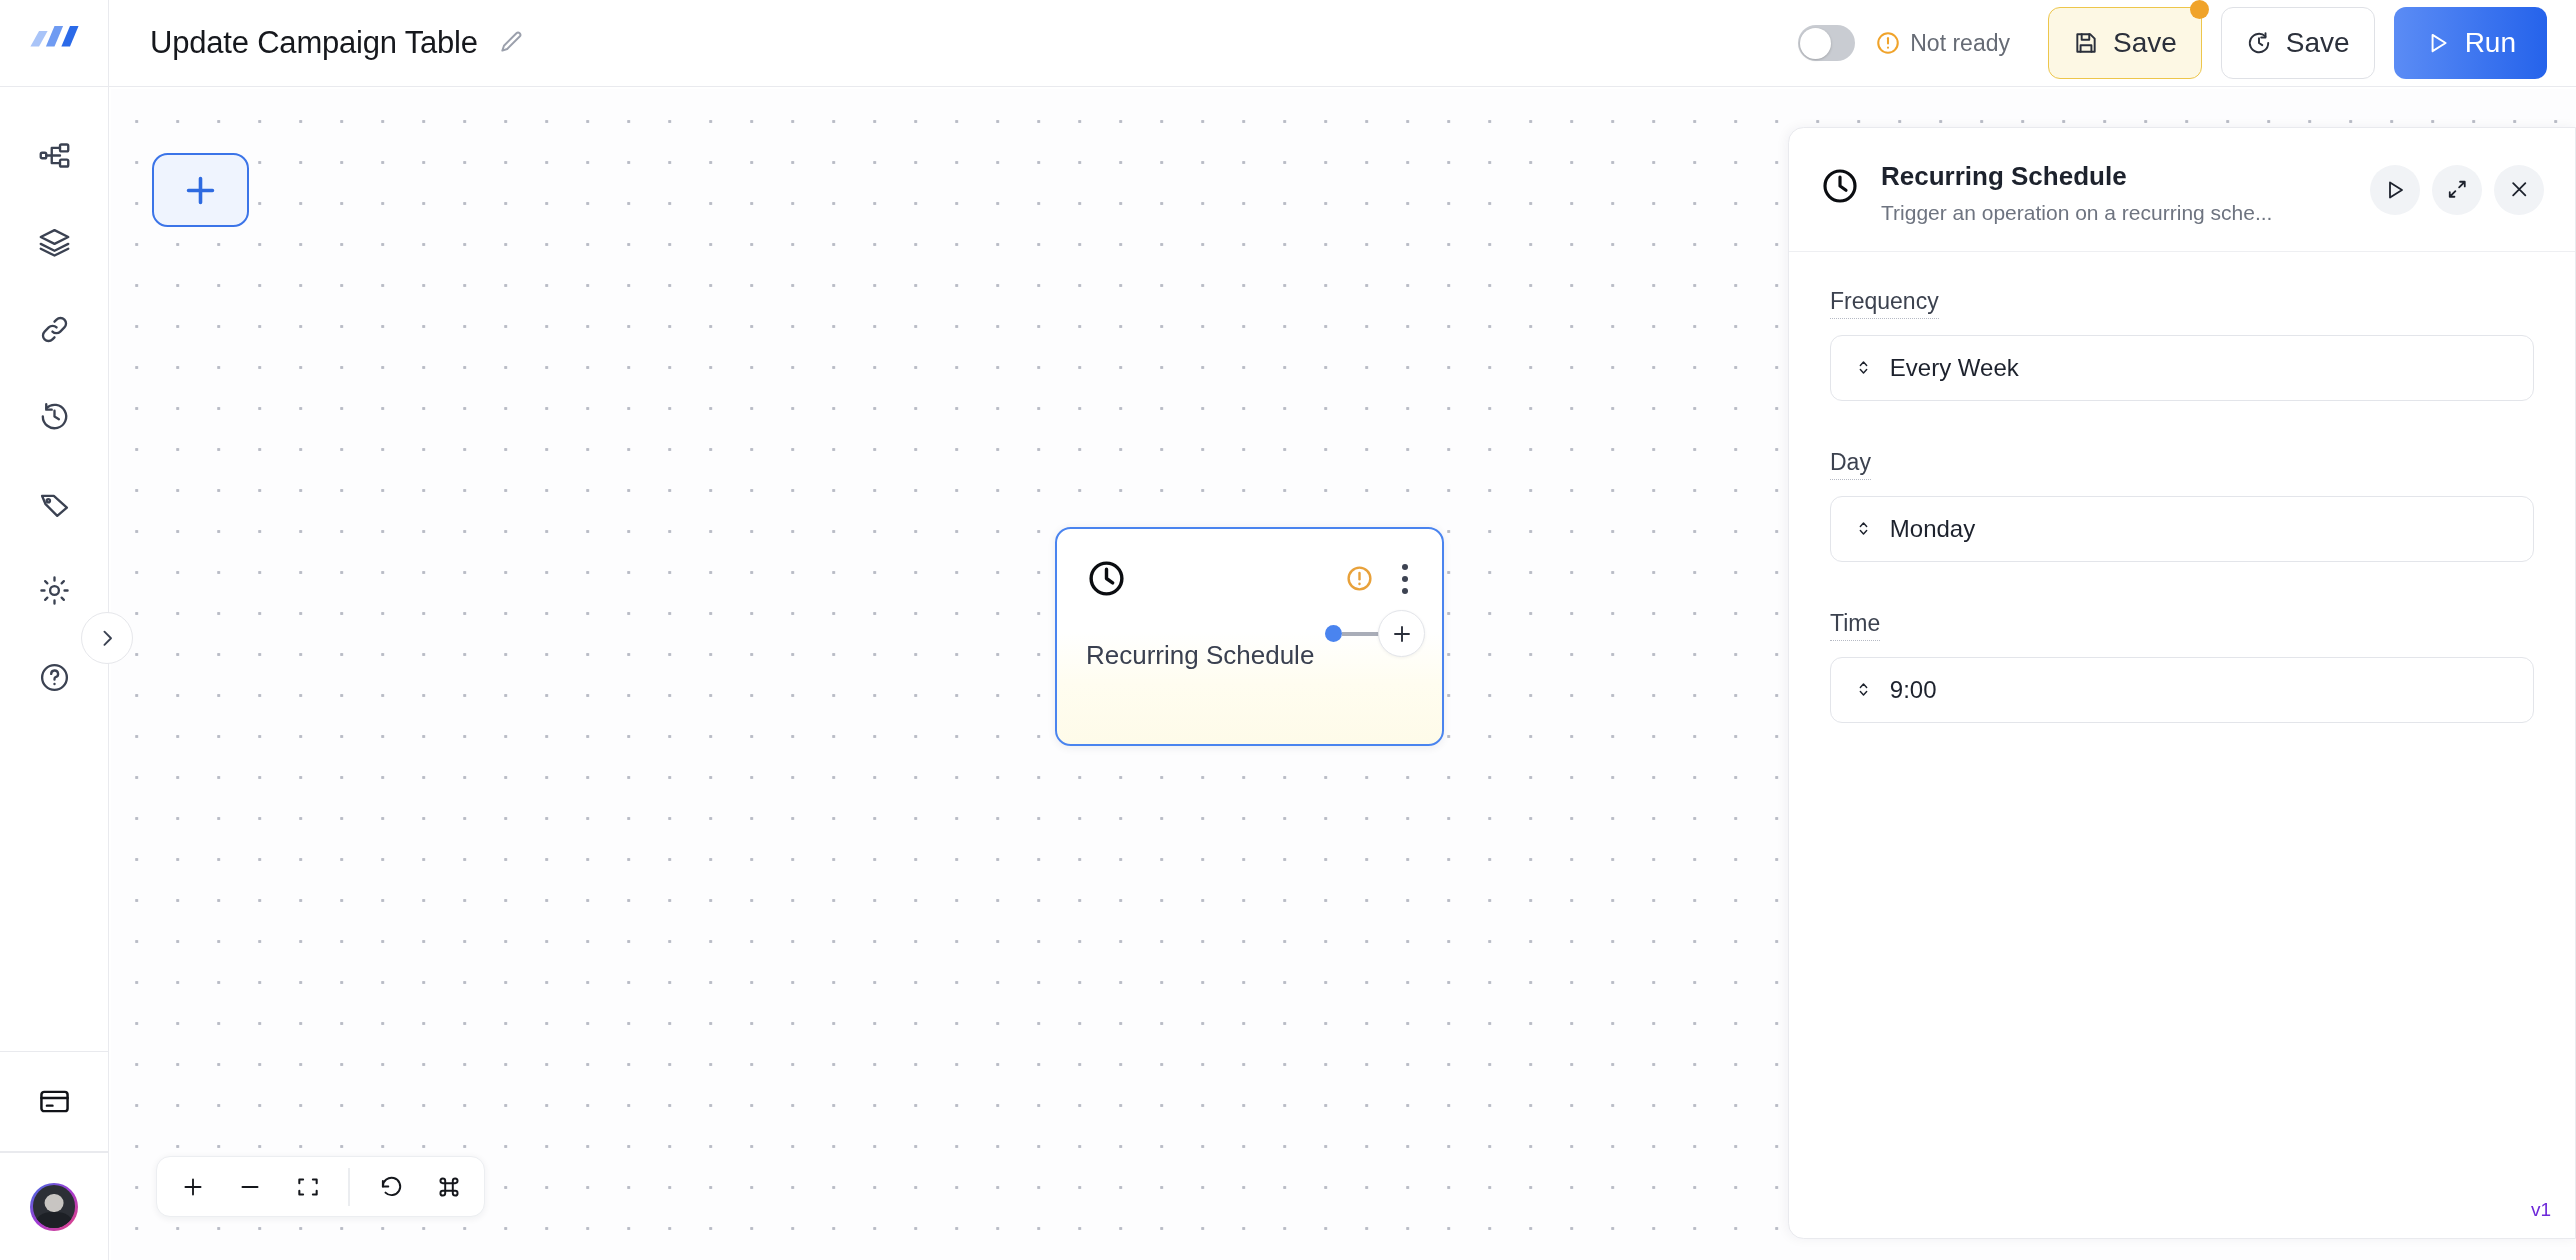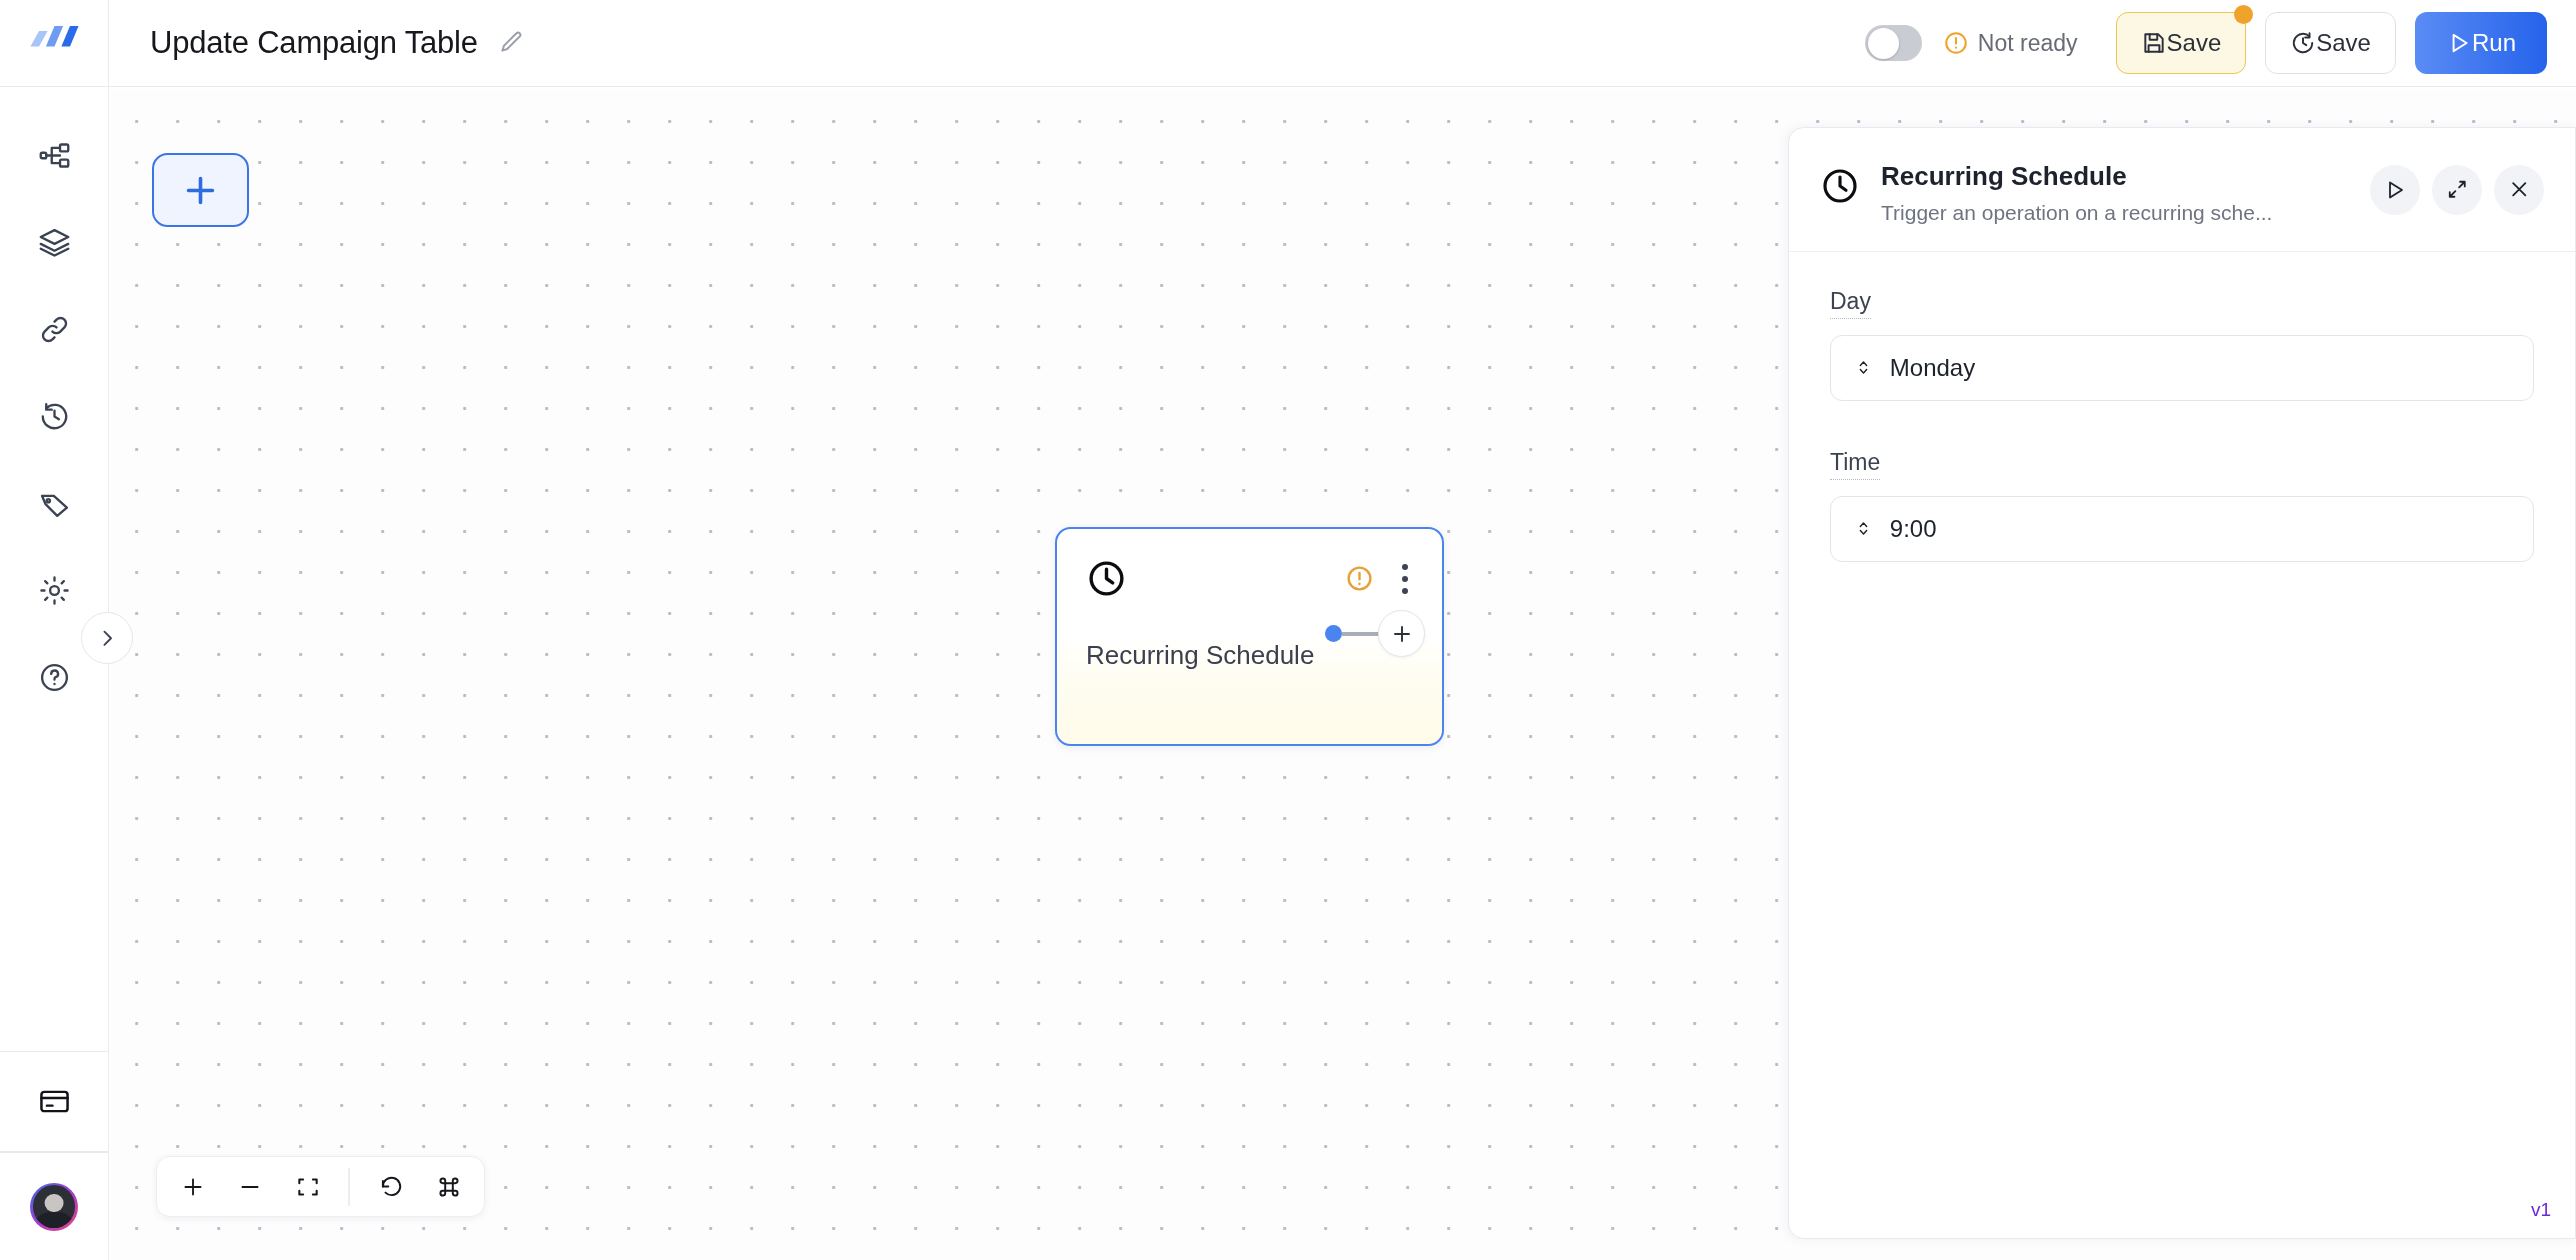--- a/index.html
+++ b/index.html
@@ -34,22 +34,22 @@
     position: relative; cursor: pointer; flex: none;
   }
   .toggle .knob {
     position: absolute; left: 2.6px; top: 2.6px; width: 31px; height: 31px;
     border-radius: 50%; background: #ffffff; box-shadow: 0 0.9px 2.6px rgba(0,0,0,.22);
   }
   .status { display: flex; align-items: center; gap: 9px; margin-left: 1.7px; margin-right: 19px; }
   .status-text { font-size: 23px; color: #666b75; white-space: nowrap; }
 
   .btn {
-    height: 62px; border-radius: 12px; display: flex; align-items: center; justify-content: center;
-    gap: 0; padding: 0 24px; font-size: 24px; cursor: pointer; white-space: nowrap;
+    height: 72px; border-radius: 12px; display: flex; align-items: center; justify-content: center;
+    gap: 14px; padding: 0 24px; font-size: 28px; cursor: pointer; white-space: nowrap;
     position: relative; background: #fff;
   }
   .btn-save { background: #fdf8e4; border: 1.7px solid #edc64b; color: #2b303b; }
   .btn-save .dot-badge {
     position: absolute; right: -7.8px; top: -7.8px; width: 19px; height: 19px;
     border-radius: 50%; background: #f0a32a;
   }
   .btn-logs { background: #ffffff; border: 1.7px solid #dfe1e6; color: #2b303b; }
   .btn-run {
     background: linear-gradient(90deg, #5b8cf5 0%, #2563eb 100%);
@@ -437,20 +437,30 @@
         <div class="circ-btn">
           <svg width="22.5" height="22.5" viewBox="0 0 24 24" fill="none" stroke="#1d222d" stroke-width="1.9" stroke-linecap="round">
             <path d="M5.5 5.5l13 13M18.5 5.5l-13 13"></path>
           </svg>
         </div>
       </div>
     </div>
 
     <div class="panel-body">
 
+      <div class="field">
+        <div class="field-label">Frequency</div>
+        <div class="select">
+          <svg width="19" height="19" viewBox="0 0 24 24" fill="none" stroke="#1d222d" stroke-width="1.8" stroke-linecap="round" stroke-linejoin="round">
+            <path d="M8 9.5 12 5l4 4.5"></path>
+              <path d="M8 14.5 12 19l4-4.5"></path>
+          </svg>
+          <span class="select-val">Every Week</span>
+        </div>
+      </div>
 
       <div class="field">
         <div class="field-label">Day</div>
         <div class="select">
           <svg width="19" height="19" viewBox="0 0 24 24" fill="none" stroke="#1d222d" stroke-width="1.8" stroke-linecap="round" stroke-linejoin="round">
             <path d="M8 9.5 12 5l4 4.5"></path>
               <path d="M8 14.5 12 19l4-4.5"></path>
           </svg>
           <span class="select-val">Monday</span>
         </div>

